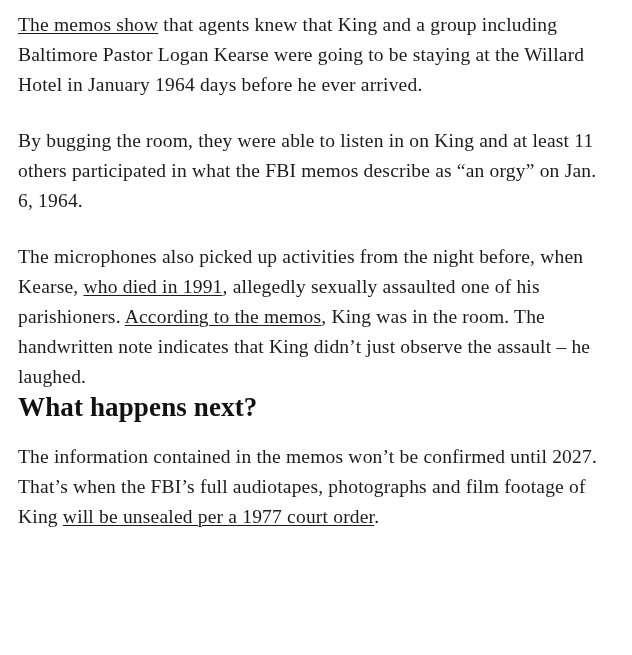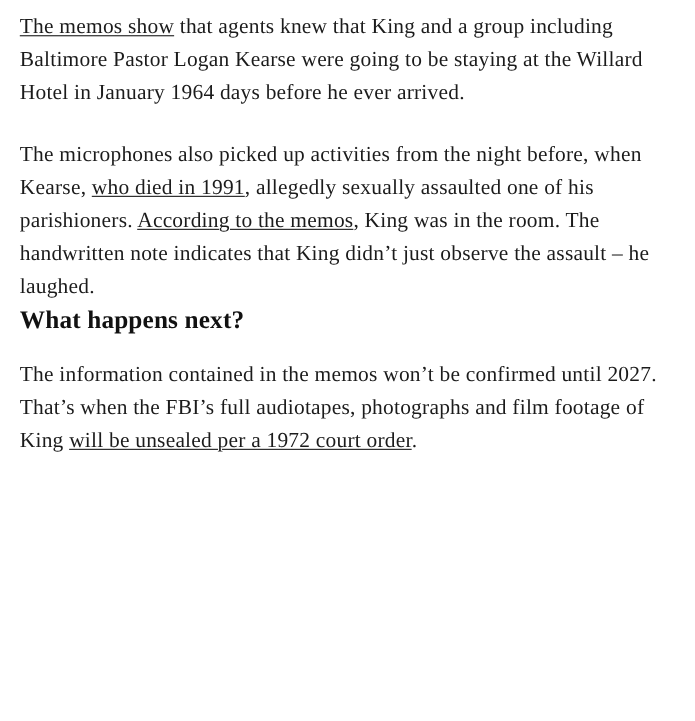--- a/index.html
+++ b/index.html
@@ -24,21 +24,21 @@
     font-size: 19.5px;
     line-height: 30px;
     color: #1b1b1b;
     letter-spacing: 0.01em;
   }
   p.para:last-child {
     margin-bottom: 0;
   }
   h2.subhead {
     margin: 0 0 20px 0;
-    font-size: 23px;
+    font-size: 27px;
     line-height: 30px;
     font-weight: bold;
     color: #111111;
     letter-spacing: 0.005em;
   }
   a.inline-link {
     color: #1b1b1b;
     text-decoration: underline;
     text-underline-offset: 2px;
     text-decoration-thickness: 1px;
@@ -47,19 +47,20 @@
   .seg {
     white-space: pre-wrap;
   }
 </style>
 </head>
 <body>
 
 <div class="article">
   <div id="before-subhead">
       <p class="para"><a class="inline-link" href="#">The memos show</a><span class="seg"> that agents knew that King and a group including Baltimore Pastor Logan Kearse were going to be staying at the Willard Hotel in January 1964 days before he ever arrived.</span></p>
+      <p class="para"><span class="seg">By bugging the room, they were able to listen in on King and at least 11 others participated in what the FBI memos describe as “an orgy” on Jan. 6, 1964.</span></p>
       <p class="para"><span class="seg">The microphones also picked up activities from the night before, when Kearse, </span><a class="inline-link" href="#">who died in 1991</a><span class="seg">, allegedly sexually assaulted one of his parishioners. </span><a class="inline-link" href="#">According to the memos</a><span class="seg">, King was in the room. The handwritten note indicates that King didn’t just observe the assault – he laughed.</span></p>
     </div>
   <h2 class="subhead">What happens next?</h2>
   <div id="after-subhead">
-      <p class="para"><span class="seg">The information contained in the memos won’t be confirmed until 2027. That’s when the FBI’s full audiotapes, photographs and film footage of King </span><a class="inline-link" href="#">will be unsealed per a 1972 court order</a><span class="seg">.</span></p>
+      <p class="para"><span class="seg">The information contained in the memos won’t be confirmed until 2027. That’s when the FBI’s full audiotapes, photographs and film footage of King </span><a class="inline-link" href="#">will be unsealed per a 1977 court order</a><span class="seg">.</span></p>
     </div>
 </div>
 
 </body></html>

